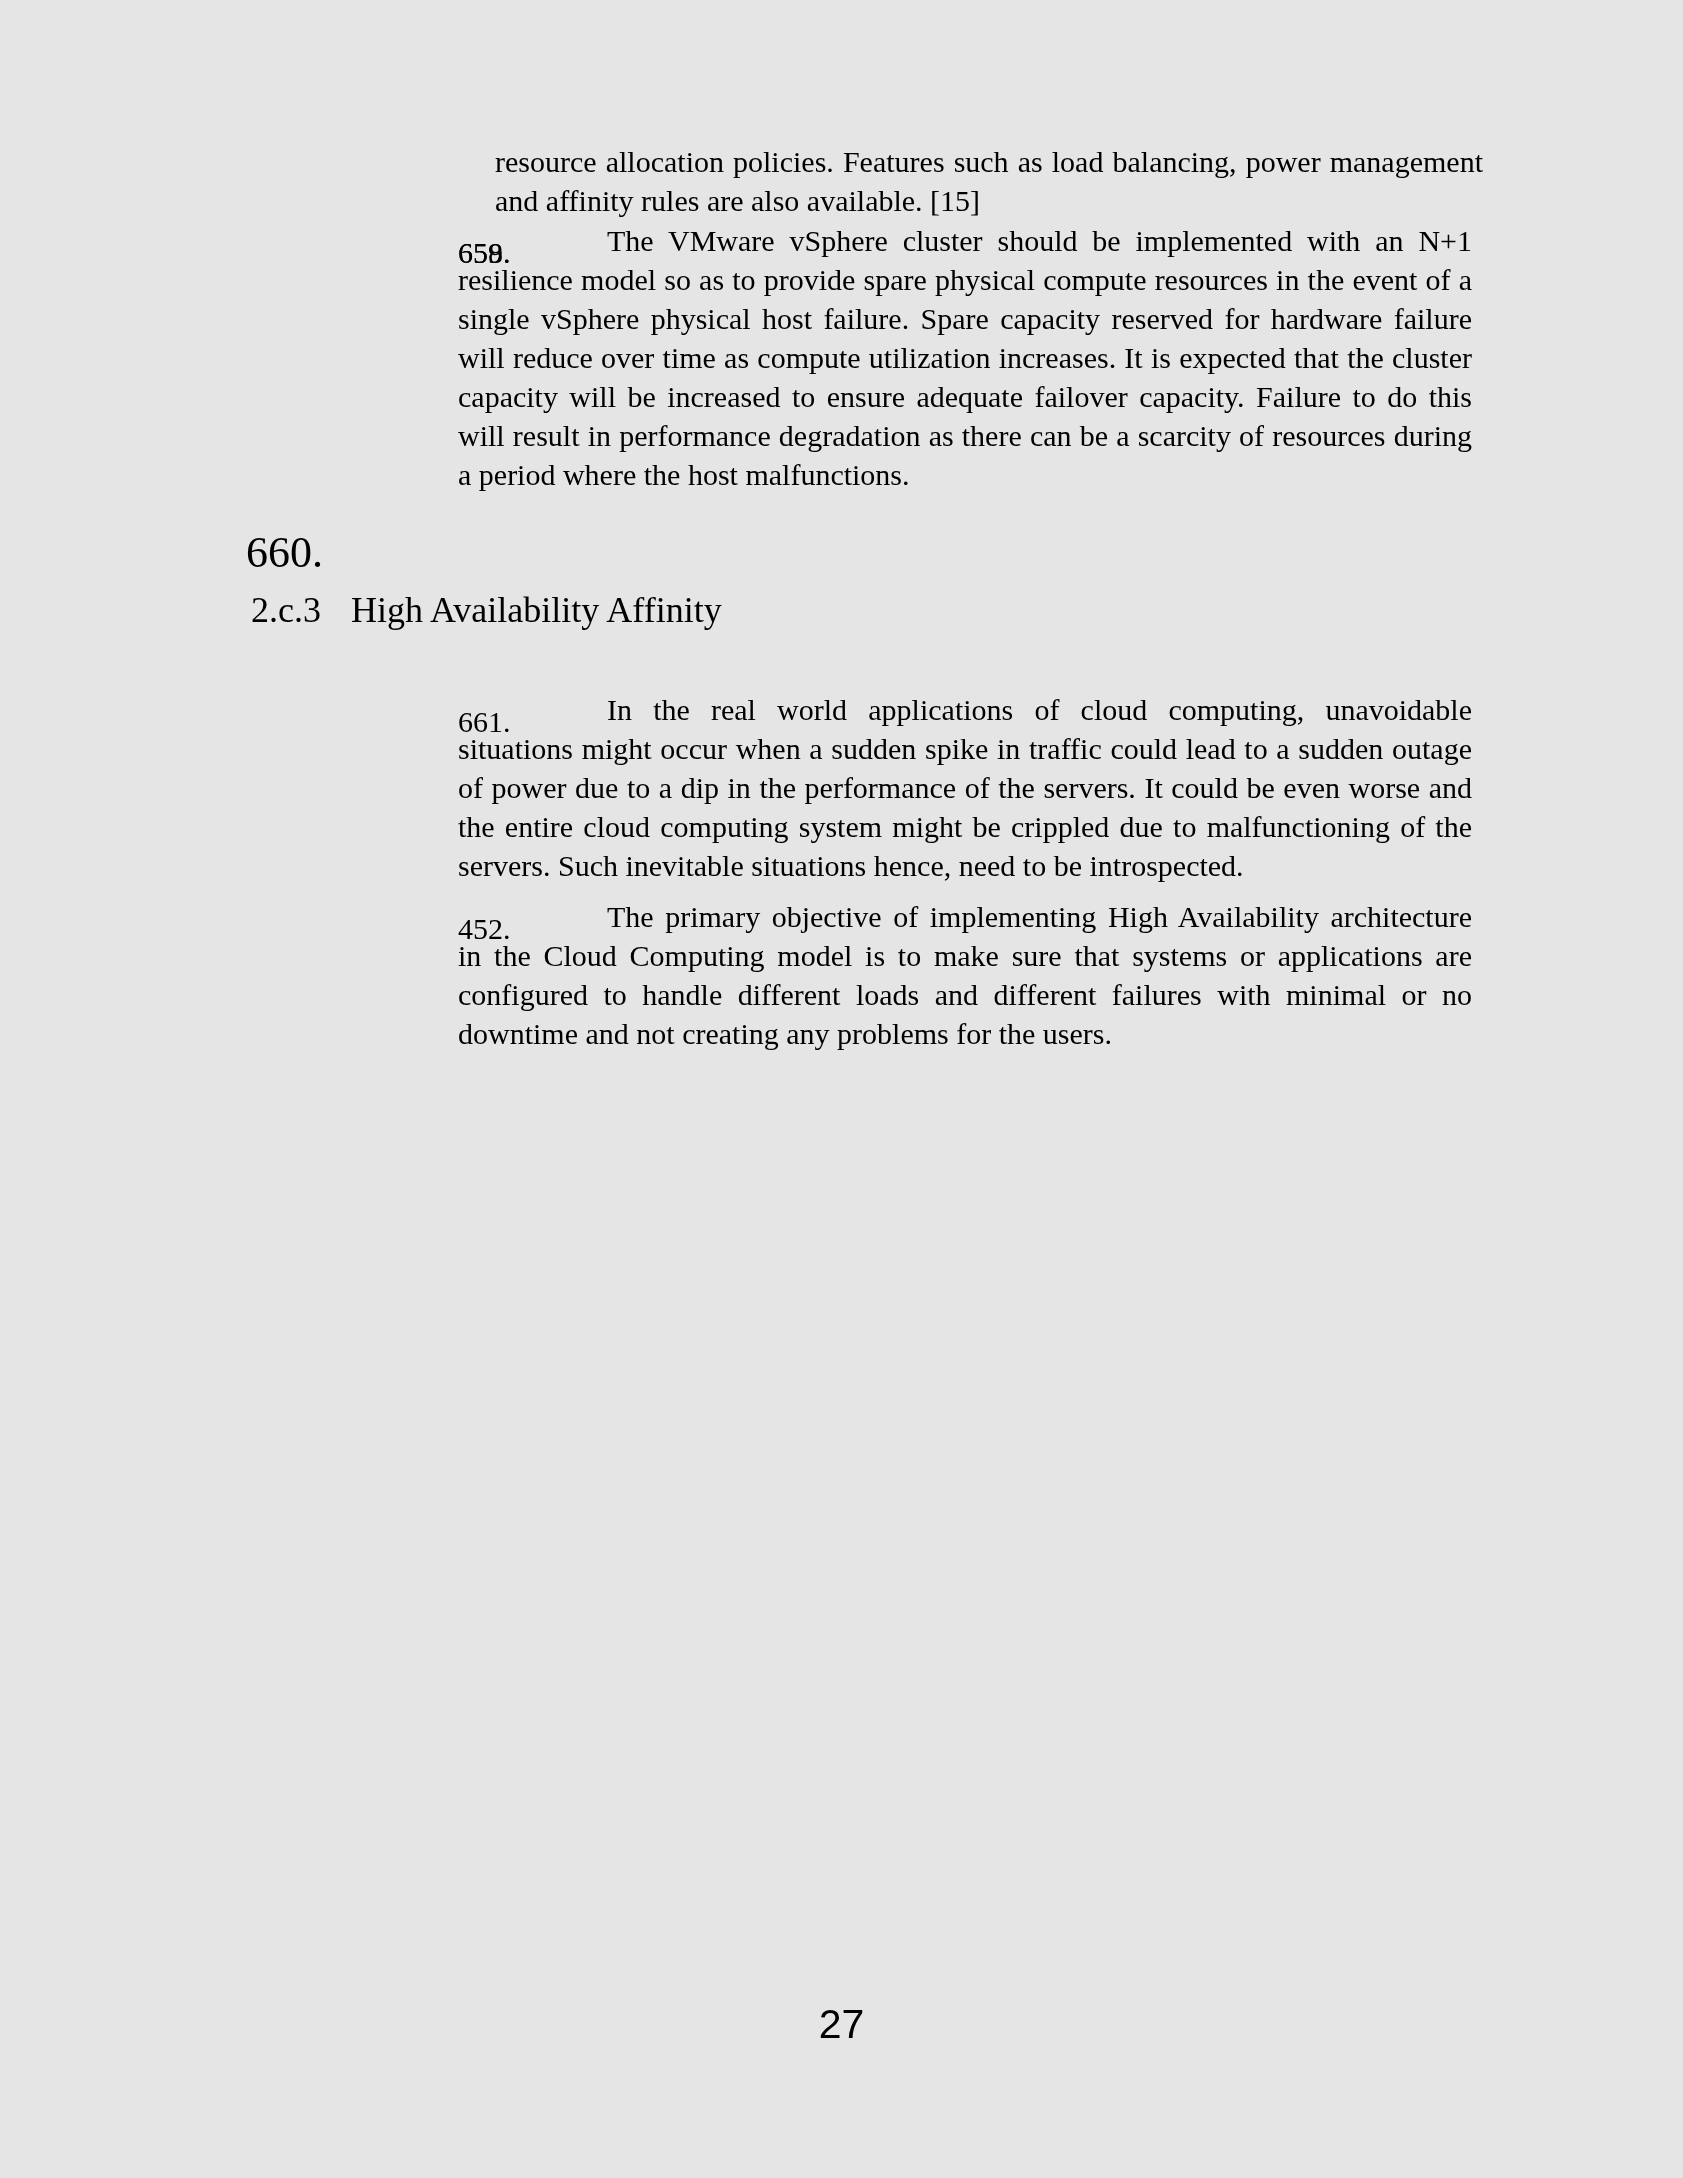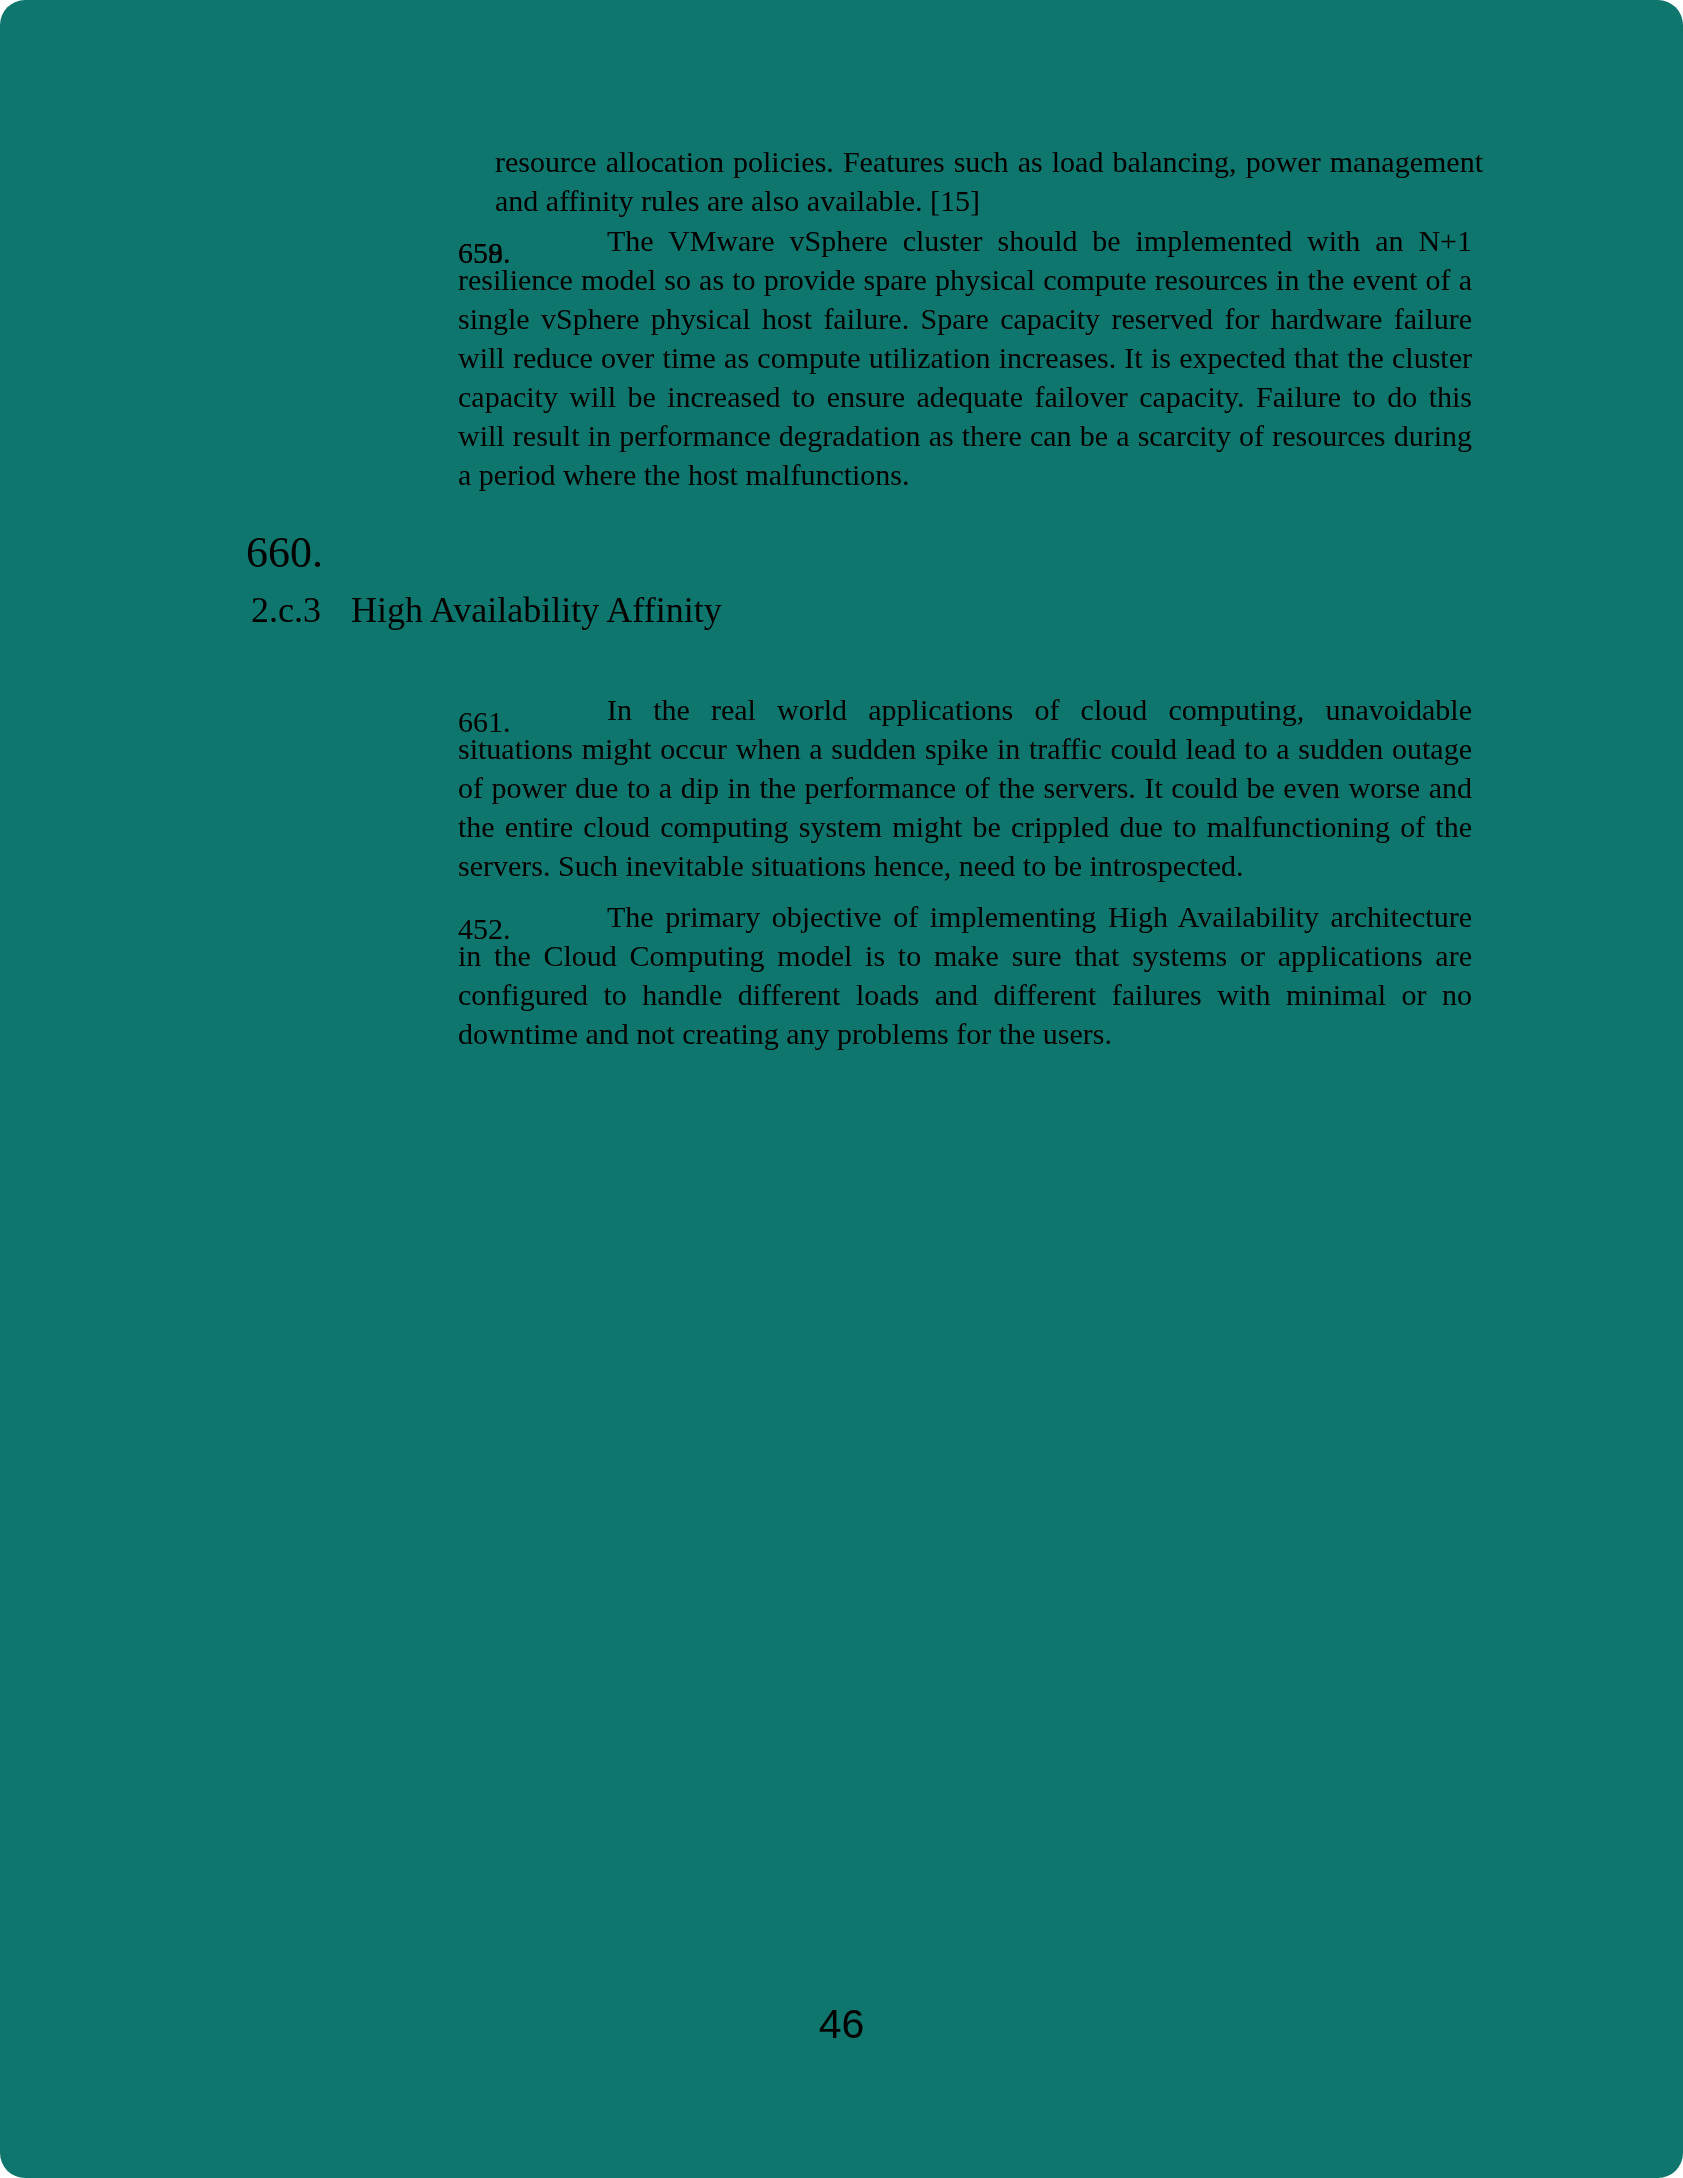--- a/index.html
+++ b/index.html
@@ -4,25 +4,24 @@
 <style>
   html, body {
     margin: 0;
     padding: 0;
     background: #ffffff;
   }
   .page {
     position: relative;
     width: 1683px;
     height: 2178px;
-    background: #0f766e;
+    background: #e5e5e5;
     color: #000000;
     font-family: "Liberation Serif", "DejaVu Serif", serif;
     overflow: hidden;
-    border-radius: 25px;
   }
   
   .fragment {
     position: absolute;
     left: 495px;
     top: 142px;
     width: 988px;
     font-size: 30px;
     line-height: 39px;
     text-align: justify;
@@ -107,16 +106,16 @@
 
   <div class="numlist numlist-section">
     <p class="item with-text">
       <span class="num">661.</span><span class="lead-bold"></span><span>In the real world applications of cloud computing, unavoidable situations might occur when a sudden spike in traffic could lead to a sudden outage of power due to a dip in the performance of the servers. It could be even worse and the entire cloud computing system might be crippled due to malfunctioning of the servers. Such inevitable situations hence, need to be introspected.</span>
     </p>
     <p class="item with-text">
       <span class="num">452.</span><span class="lead-bold"></span><span>The primary objective of implementing High Availability architecture in the Cloud Computing model is to make sure that systems or applications are configured to handle different loads and different failures with minimal or no downtime and not creating any problems for the users.</span>
     </p>
   </div>
 
-  <div class="page-number">46</div>
+  <div class="page-number">27</div>
 
 </div>
 
 
 </body></html>

